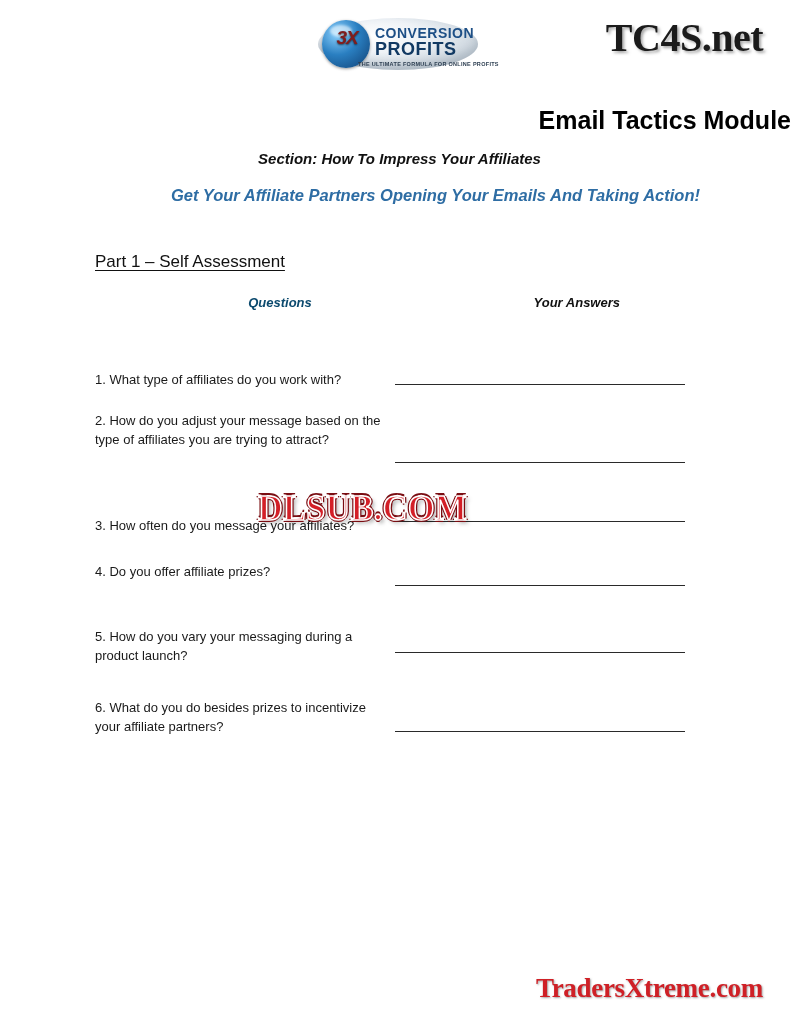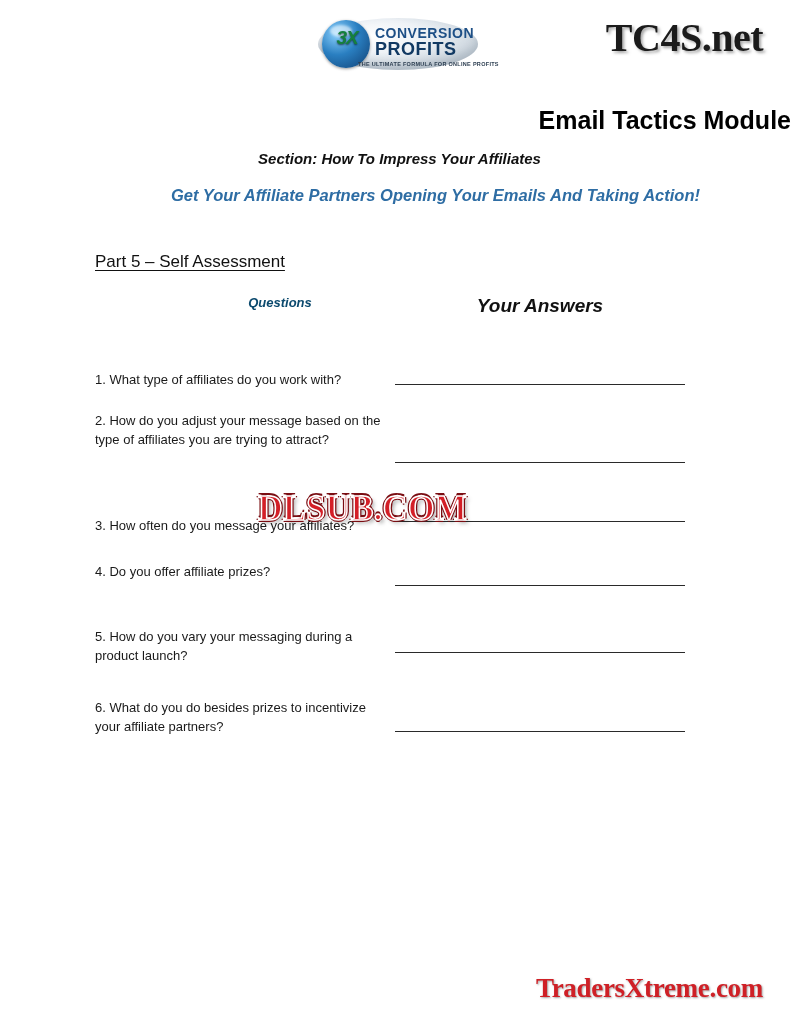--- a/index.html
+++ b/index.html
@@ -72,21 +72,21 @@
   .logo-3x {
     position: absolute;
     left: 10px;
     top: 13px;
     width: 38px;
     text-align: center;
     font-family: "Liberation Sans", sans-serif;
     font-weight: bold;
     font-size: 19px;
     font-style: italic;
-    color: #15803d;
+    color: #7f1d1d;
     text-shadow: 0 1px 2px rgba(0,0,0,0.6);
     letter-spacing: -1px;
   }
   .logo-word1 {
     position: absolute;
     left: 57px;
     top: 11px;
     font-size: 14px;
     font-weight: bold;
     color: #1d4f86;
@@ -179,22 +179,22 @@
     font-size: 13px;
     font-weight: bold;
     font-style: italic;
     color: #0c4a6e;
   }
   .col-head-answers {
     position: absolute;
     top: 295px;
     left: 460px;
     width: 160px;
-    text-align: center;
-    font-size: 19px;
+    text-align: right;
+    font-size: 13px;
     font-weight: bold;
     font-style: italic;
     color: #111;
   }
 
   
   .qa-row {
     position: absolute;
     left: 0;
     width: 791px;
@@ -264,21 +264,21 @@
       <div class="logo-tag">THE ULTIMATE FORMULA FOR ONLINE PROFITS</div>
     </div>
 
     <div class="brand-top">TC4S.net</div>
   </div>
 
   <div class="doc-title">Email Tactics Module</div>
   <div class="doc-subtitle">Section: How To Impress Your Affiliates</div>
   <div class="doc-tagline">Get Your Affiliate Partners Opening Your Emails And Taking Action!</div>
 
-  <div class="part-heading">Part 5 – Self Assessment</div>
+  <div class="part-heading">Part 1 – Self Assessment</div>
 
   <div class="col-head-questions">Questions</div>
   <div class="col-head-answers">Your Answers</div>
 
   <div class="qa-row">
     <div class="qa-question" style="top:370px;">1. What type of affiliates do you work with?</div>
     <div class="qa-answer-line" style="top:384px;"></div>
   </div>
 
   <div class="qa-row">

